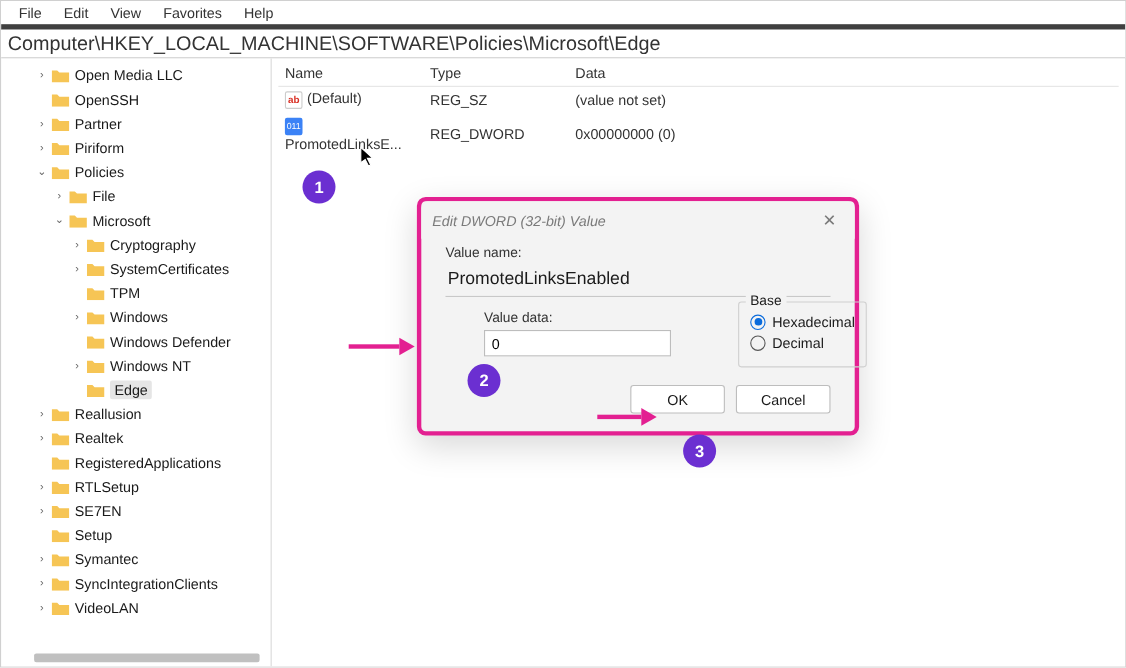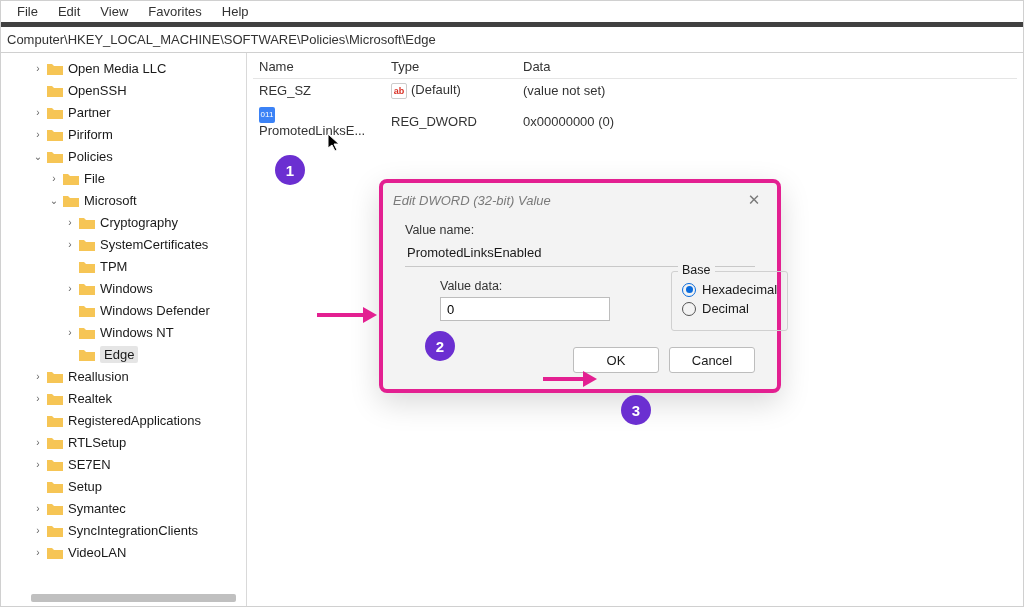--- a/index.html
+++ b/index.html
@@ -11,21 +11,21 @@
   .titlebar .icon { width: 18px; height: 18px; margin-right: 6px; display: flex; align-items: center; justify-content: center; }
   .titlebar .title { flex: 1; font-size: 13px; }
   .wc { width: 42px; height: 100%; display: flex; align-items: center; justify-content: center; color: #555; }
 
   
   .menubar { display: flex; align-items: center; height: 26px; padding: 0 6px; background: #fff; border-bottom: 5px solid #404040; }
   .menubar .mitem { padding: 3px 10px; color: #333; }
 
   
   .addressbar { display: flex; align-items: center; height: 26px; padding: 0 6px; background: #fff; border-bottom: 1px solid #d0d0d0; }
-  .addressbar .addr { flex: 1; font-size: 13px; color: #333; }
+  .addressbar .addr { flex: 1; font-size: 18px; color: #333; }
 
   
   .main { flex: 1; display: flex; overflow: hidden; }
   .tree { width: 246px; border-right: 1px solid #d9d9d9; overflow: hidden; padding: 4px 0 0 8px; position: relative; }
   .tree .scrollhint { position: absolute; bottom: 4px; left: 30px; right: 10px; height: 8px; background: #c0c0c0; border-radius: 2px; }
 
   .node { display: flex; align-items: center; height: 22px; }
   .twist { width: 14px; color: #666; font-size: 10px; text-align: center; margin-right: 2px; display: inline-block; }
   .twist.blank { visibility: hidden; }
   .fld { width: 16px; height: 13px; margin-right: 5px; display: inline-flex; align-items: center; justify-content: center; }
@@ -49,21 +49,21 @@
   .valicon.dw { background: #3b82f6; color: #fff; font-size: 8px; }
 
   
   .dialog { position: absolute; left: 378px; top: 178px; width: 402px; border: 4px solid #e32091; border-radius: 8px; box-shadow: 0 10px 30px rgba(0,0,0,.15); background: #f3f3f3; z-index: 10; }
   .dlg-tb { display: flex; align-items: center; height: 34px; padding: 0 10px; background: #f3f3f3; border-bottom: none; border-radius: 6px 6px 0 0; }
   .dlg-tb .dlg-title { flex: 1; color: #7a7a7a; font-size: 13px; font-style: italic; }
   .dlg-x { color: #7a7a7a; font-size: 15px; width: 26px; text-align: center; }
 
   .dlg-body { padding: 4px 22px 16px 22px; }
   .dlg-lbl { font-size: 12.5px; color: #333; margin-top: 2px; margin-bottom: 4px; }
-  .dlg-ro { border-bottom: 1px solid #c8c8c8; padding: 4px 2px 6px 2px; font-size: 13px; margin-bottom: 10px; }
+  .dlg-ro { border-bottom: 1px solid #c8c8c8; padding: 4px 2px 6px 2px; font-size: 16px; margin-bottom: 10px; }
   .dlg-row2 { display: flex; gap: 26px; }
   .dlg-col { display: flex; flex-direction: column; padding-left: 35px; }
   .dlg-input { width: 170px; height: 24px; background: #fff; border: 1px solid #bdbdbd; padding: 0 6px; font-size: 13px; outline: none; }
   .dlg-fieldset { border: 1px solid #d0d0d0; border-radius: 3px; padding: 6px 10px 10px 10px; margin-top: -6px; position: relative; }
   .dlg-fieldset .legend { position: absolute; top: -9px; left: 6px; background: #f3f3f3; padding: 0 4px; font-size: 12.5px; }
   .radio-row { display: flex; align-items: center; gap: 6px; margin: 4px 0; font-size: 13px; }
   .radio { width: 14px; height: 14px; border: 1px solid #555; border-radius: 50%; display: inline-flex; align-items: center; justify-content: center; }
   .radio.sel { border-color: #0a6bdc; }
   .radio .dot { width: 7px; height: 7px; border-radius: 50%; background: #0a6bdc; display: none; }
   .radio.sel .dot { display: block; }
@@ -311,22 +311,22 @@
       <div class="scrollhint"></div>
     </div>
 
     <div class="list">
       <div class="lhead">
         <div class="col name">Name</div>
         <div class="col type">Type</div>
         <div class="col data">Data</div>
       </div>
       <div class="lrow">
+        <div class="col name"><span class="valicon sz">ab</span><span>(Default)</span></div>
         <div class="col type">REG_SZ</div>
-        <div class="col name"><span class="valicon sz">ab</span><span>(Default)</span></div>
         <div class="col data">(value not set)</div>
       </div>
       <div class="lrow">
         <div class="col name"><span class="valicon dw">011</span><span>PromotedLinksE...</span></div>
         <div class="col type">REG_DWORD</div>
         <div class="col data">0x00000000 (0)</div>
       </div>
 
       <span class="cursor" style="left:80px; top:80px;">
         <svg width="16" height="20" viewBox="0 0 16 20">

